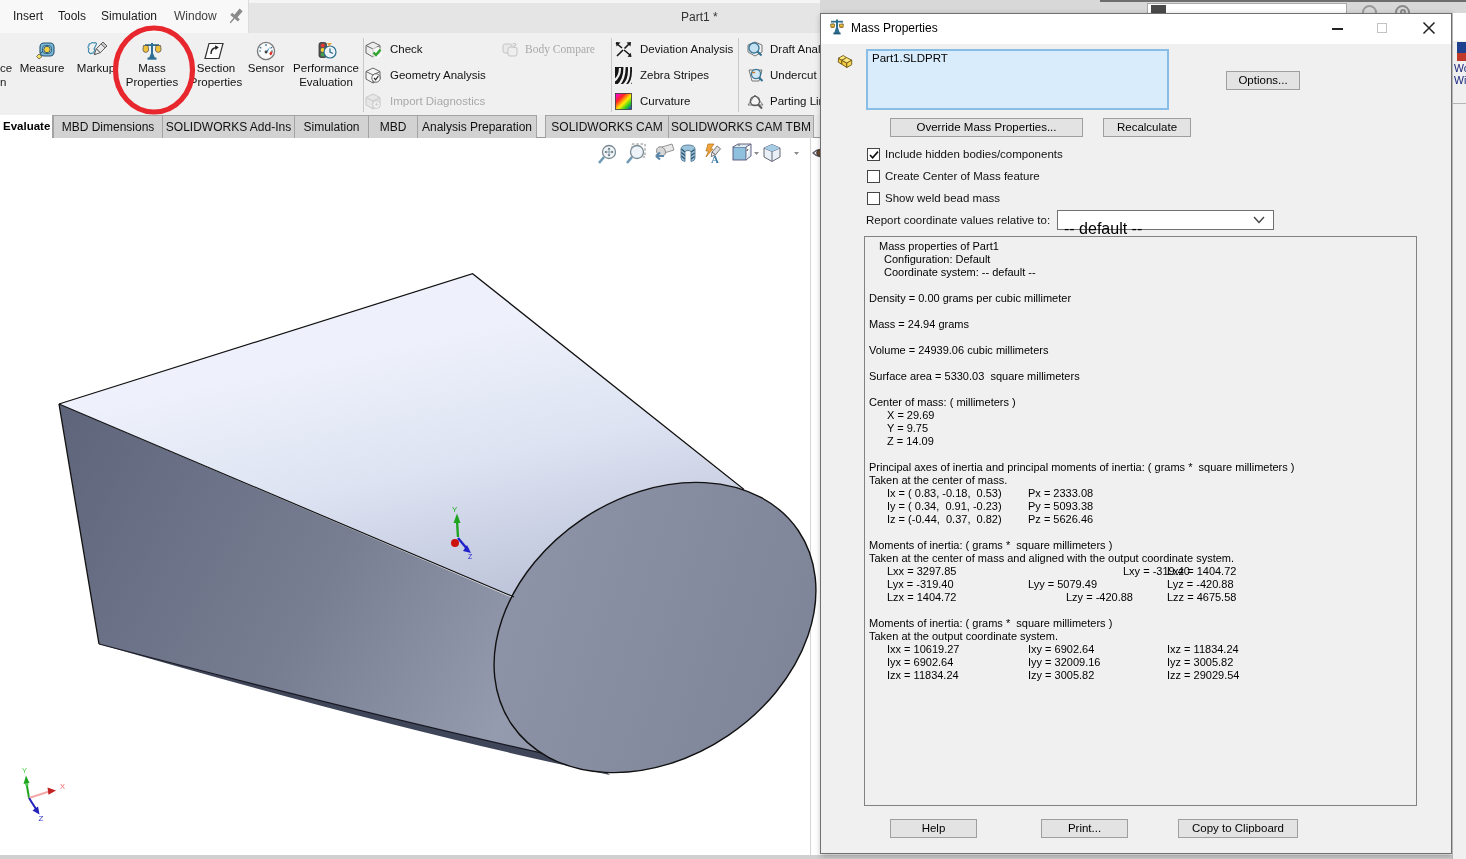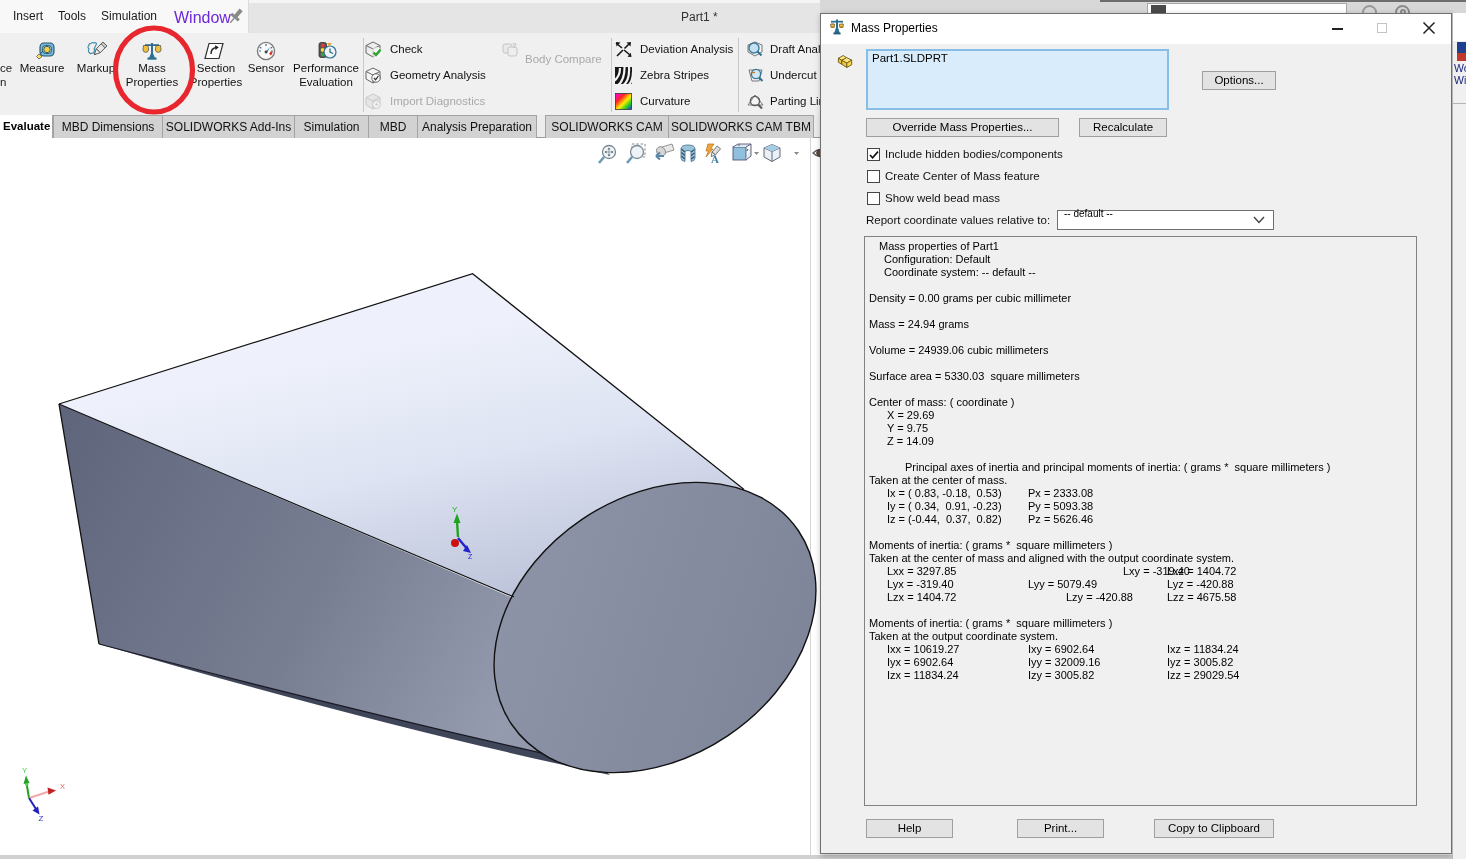--- a/index.html
+++ b/index.html
@@ -4,34 +4,34 @@
 <style>
   * { margin:0; padding:0; box-sizing:border-box; }
   html,body { width:1466px; height:859px; overflow:hidden; background:#fff;
     font-family:"Liberation Sans", sans-serif; }
   .abs { position:absolute; }
   .lbl { position:absolute; font-size:11.5px; color:#111; white-space:nowrap; }
   .biglbl { position:absolute; font-size:11.5px; color:#111; text-align:center; line-height:13.5px; white-space:nowrap; }
   .tab { position:absolute; top:115px; height:23px; background:#d2d2d2; border:1px solid #a3a3a3;
     border-bottom:none; font-size:12px; color:#111; text-align:center; line-height:22px; white-space:nowrap; }
   .btn { position:absolute; background:#e3e3e3; border:1px solid #9f9f9f; font-size:11.5px; color:#000;
-    text-align:center; }
+    text-align:center;margin-left:24px; }
   .cb { position:absolute; width:13px; height:13px; background:#fff; border:1px solid #454545; }
   .rl { position:absolute; left:869px; white-space:nowrap; font-size:11px; color:#000; }
 </style>
 </head>
 <body>
 
 <div class="abs" style="left:0;top:0;width:1466px;height:33px;background:#e5e5e5;"></div>
 <div class="abs" style="left:249px;top:0;width:851px;height:3px;background:#f5f5f5;"></div>
 <div class="abs" style="left:0;top:0;width:249px;height:33px;background:#f8f8f8;border-right:1px solid #dcdcdc;"></div>
 <div class="abs" style="left:13px;top:9px;font-size:12px;color:#1a1a1a;">Insert</div>
 <div class="abs" style="left:58px;top:9px;font-size:12px;color:#1a1a1a;">Tools</div>
 <div class="abs" style="left:101px;top:9px;font-size:12px;color:#1a1a1a;">Simulation</div>
-<div class="abs" style="left:174px;top:9px;font-size:16px;color:#6d28d9;text-align:right;">Window</div>
+<div class="abs" style="left:174px;top:9px;font-size:12px;color:#404040;text-align:right;">Window</div>
 <svg class="abs" style="left:227px;top:6px;" width="18" height="20" viewBox="0 0 18 20">
   <g transform="rotate(40 9 10)" fill="#8a8a8a">
       <rect x="7" y="2" width="4" height="9"></rect>
       <rect x="4" y="10" width="10" height="3"></rect>
       <rect x="8.3" y="13" width="1.4" height="6"></rect>
     </g>
 </svg>
 <div class="abs" style="left:681px;top:10px;font-size:12px;color:#333;">Part1 *</div>
 
 <div class="abs" style="left:820px;top:0;width:646px;height:13px;background:#d8d8d8;"></div>
@@ -175,21 +175,21 @@
 <div class="biglbl" style="left:236px;top:62px;width:60px;">Sensor</div>
 <div class="biglbl" style="left:288px;top:62px;width:76px;">Performance<br>Evaluation</div>
 
 <div class="abs" style="left:363px;top:38px;width:1px;height:74px;background:#c9c9c9;"></div>
 <div class="abs" style="left:611px;top:38px;width:1px;height:74px;background:#c9c9c9;"></div>
 <div class="abs" style="left:738px;top:38px;width:1px;height:74px;background:#c9c9c9;"></div>
 
 <div class="lbl" style="left:390px;top:43px;">Check</div>
 <div class="lbl" style="left:390px;top:69px;">Geometry Analysis</div>
 <div class="lbl" style="left:390px;top:95px;color:#a9a9a9;">Import Diagnostics</div>
-<div class="lbl" style="left:525px;top:53px;color:#a9a9a9;">Body Compare</div>
+<div class="lbl" style="left:525px;top:43px;color:#a9a9a9;font-family:Liberation Serif, serif;">Body Compare</div>
 <div class="lbl" style="left:640px;top:43px;">Deviation Analysis</div>
 <div class="lbl" style="left:640px;top:69px;">Zebra Stripes</div>
 <div class="lbl" style="left:640px;top:95px;">Curvature</div>
 <div class="lbl" style="left:770px;top:43px;">Draft Analy</div>
 <div class="lbl" style="left:770px;top:69px;">Undercut</div>
 <div class="lbl" style="left:770px;top:95px;">Parting Lin</div>
 
 <div class="abs" style="left:0;top:115px;width:820px;height:23px;background:#ececec;"></div>
 <div class="abs" style="left:0;top:137px;width:820px;height:1px;background:#999;"></div>
 <div class="tab" style="left:53px;width:110px;">MBD Dimensions</div>
@@ -362,38 +362,38 @@
 <svg class="abs" style="left:868px;top:149px;" width="12" height="12" viewBox="0 0 12 12">
     <path d="M2 6 L4.6 8.8 L10 2.6" stroke="#111" stroke-width="1.6" fill="none"></path>
   </svg>
 <div class="lbl" style="left:885px;top:148px;">Include hidden bodies/components</div>
 <div class="cb" style="left:867px;top:170px;"></div>
 <div class="lbl" style="left:885px;top:170px;">Create Center of Mass feature</div>
 <div class="cb" style="left:867px;top:192px;"></div>
 <div class="lbl" style="left:885px;top:192px;">Show weld bead mass</div>
 <div class="lbl" style="left:866px;top:214px;">Report coordinate values relative to:</div>
 <div class="abs" style="left:1057px;top:210px;width:217px;height:20px;background:#fff;border:1px solid #707070;"></div>
-<div class="abs" style="left:1064px;top:208px;font-size:10px;color:#000;">-- default --</div>
+<div class="abs" style="left:1064px;top:220px;font-size:16px;color:#000;">-- default --</div>
 <svg class="abs" style="left:1253px;top:216px;" width="12" height="8" viewBox="0 0 12 8">
     <path d="M1 1 L6 6.5 L11 1" stroke="#444" stroke-width="1.4" fill="none"></path>
   </svg>
 
 <div class="abs" style="left:864px;top:236px;width:553px;height:570px;background:#f0f0f0;border:1px solid #828282;"></div>
 <div class="rl" style="top:240px;padding-left:10px;">Mass properties of Part1</div>
 <div class="rl" style="top:253px;left:884px;">Configuration: Default</div>
 <div class="rl" style="top:266px;left:884px;">Coordinate system: -- default --</div>
 <div class="rl" style="top:292px;">Density = 0.00 grams per cubic millimeter</div>
 <div class="rl" style="top:318px;">Mass = 24.94 grams</div>
 <div class="rl" style="top:344px;">Volume = 24939.06 cubic millimeters</div>
 <div class="rl" style="top:370px;">Surface area = 5330.03&nbsp; square millimeters</div>
-<div class="rl" style="top:396px;">Center of mass: ( coordinate )</div>
+<div class="rl" style="top:396px;">Center of mass: ( millimeters )</div>
 <div class="rl" style="top:409px;left:887px;">X = 29.69</div>
 <div class="rl" style="top:422px;left:887px;">Y = 9.75</div>
 <div class="rl" style="top:435px;left:887px;">Z = 14.09</div>
-<div class="rl" style="top:461px;margin-left:36px;">Principal axes of inertia and principal moments of inertia: ( grams *&nbsp; square millimeters )</div>
+<div class="rl" style="top:461px;">Principal axes of inertia and principal moments of inertia: ( grams *&nbsp; square millimeters )</div>
 <div class="rl" style="top:474px;">Taken at the center of mass.</div>
 <div class="rl" style="top:487px;left:887px;">Ix = ( 0.83, -0.18,&nbsp; 0.53)</div>
 <div class="rl" style="top:487px;left:1028px;">Px = 2333.08</div>
 <div class="rl" style="top:500px;left:887px;">Iy = ( 0.34,&nbsp; 0.91, -0.23)</div>
 <div class="rl" style="top:500px;left:1028px;">Py = 5093.38</div>
 <div class="rl" style="top:513px;left:887px;">Iz = (-0.44,&nbsp; 0.37,&nbsp; 0.82)</div>
 <div class="rl" style="top:513px;left:1028px;">Pz = 5626.46</div>
 <div class="rl" style="top:539px;">Moments of inertia: ( grams *&nbsp; square millimeters )</div>
 <div class="rl" style="top:552px;">Taken at the center of mass and aligned with the output coordinate system.</div>
 <div class="rl" style="top:565px;left:887px;">Lxx = 3297.85</div>

